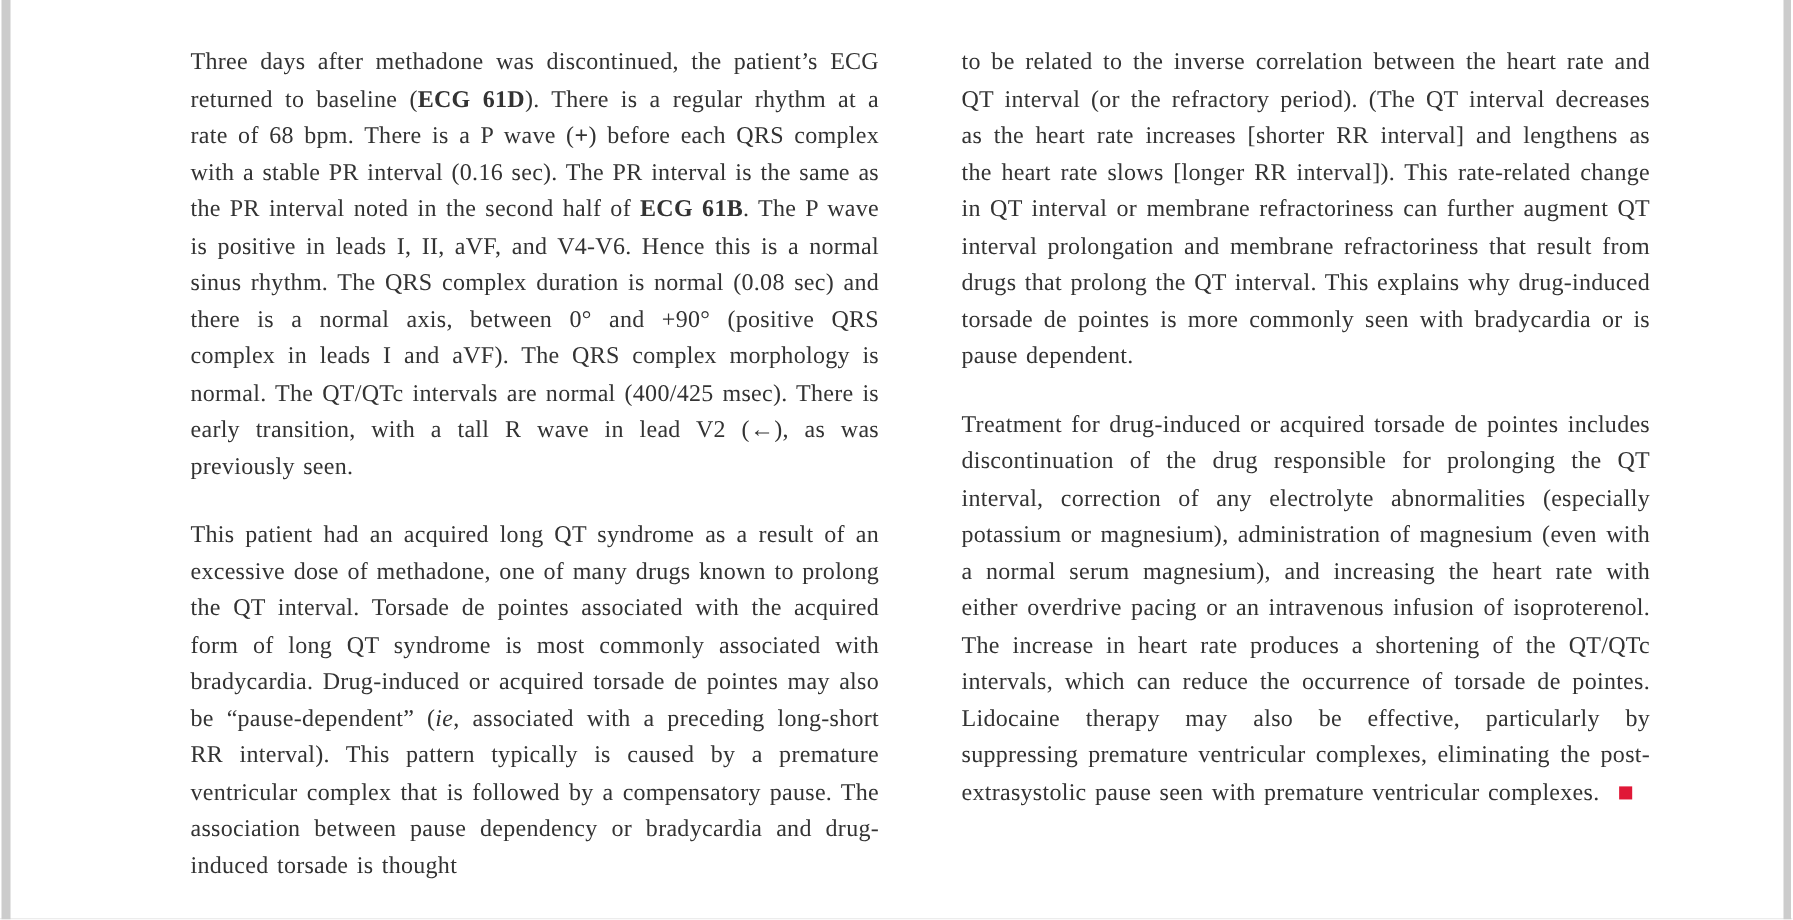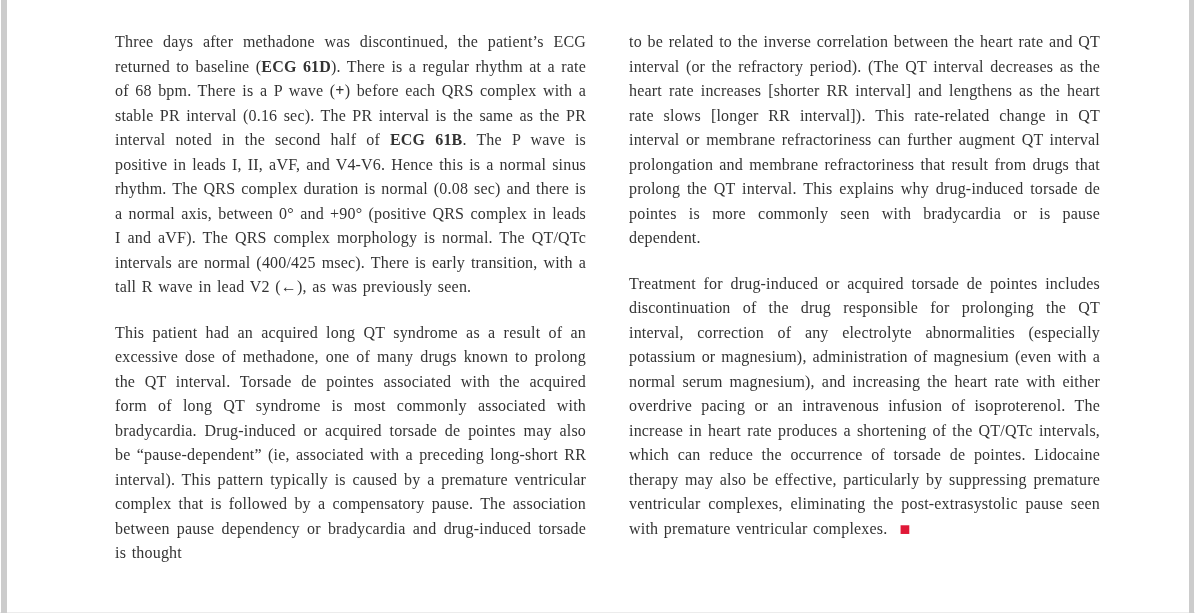--- a/index.html
+++ b/index.html
@@ -47,24 +47,24 @@
   .col {
     width: 471px;
     text-align: justify;
     font-size: 16px;
     line-height: 24.5px;
     color: var(--ink, #333333);
     letter-spacing: 0.012em;
     word-spacing: 0.09em;
   }
   .col p {
-    margin: 0 0 21px 0;
+    margin: 0 0 21px 12px;
   }
   .b { font-weight: bold; }
-  .i { }
+  .i { font-style: italic; }
   .endmark {
     color: var(--accent, #e01837);
     margin-left: 12px;
     font-size: 18px;
     line-height: 0;
     vertical-align: -1px;
   }
 </style>
 </head>
 <body style="--strip: #cccccc; --ink: #333333; --accent: #e01837; background: rgb(255, 255, 255);">

